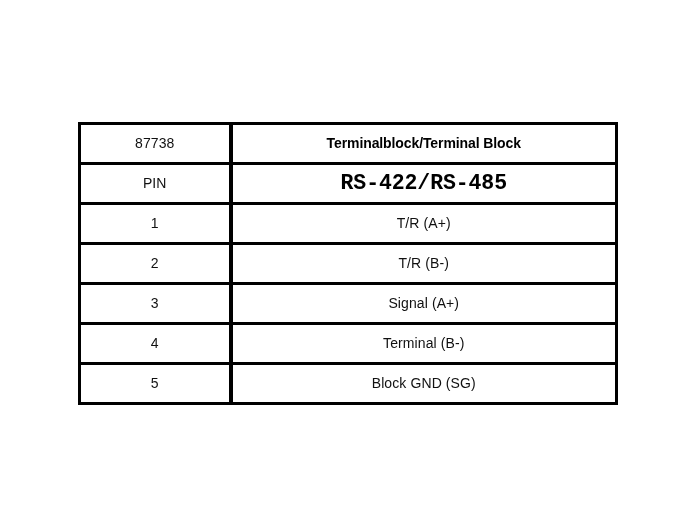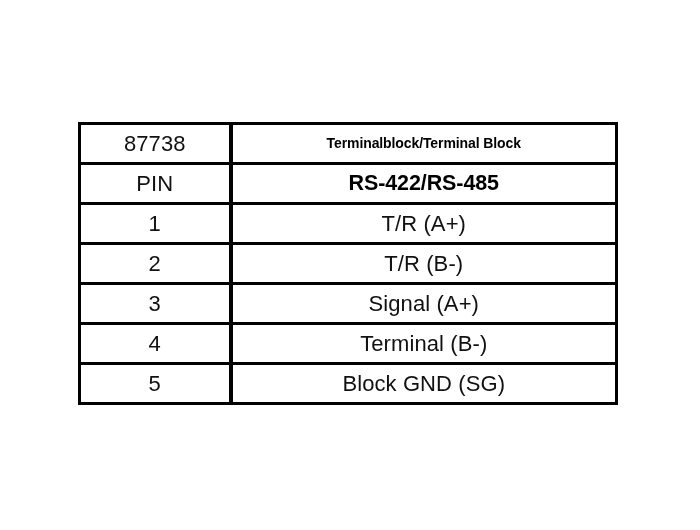--- a/index.html
+++ b/index.html
@@ -43,21 +43,21 @@
   .pinout-table col.col-value { width: 386px; }
 
   .pinout-table td {
     border: 3px solid #000000;
     background: #ffffff;
     text-align: center;
     vertical-align: middle;
     padding: 0;
     height: 40px;
     line-height: 1.05;
-    font-size: 22px;
+    font-size: 14px;
     font-weight: 400;
     color: #111111;
     letter-spacing: 0.1px;
     box-sizing: border-box;
     white-space: nowrap;
     overflow: hidden;
   }
 
   
   .pinout-table td.cell-pin {
@@ -72,20 +72,21 @@
     font-weight: 700;
     letter-spacing: -0.1px;
     color: #000000;
   }
 
   .pinout-table tr.row-title td.cell-value {
     font-size: 14px;
   }
   .pinout-table tr.row-subhead td.cell-value {
     font-size: 21.5px;
+    font-family: Liberation Mono, monospace;
   }
 
   .pinout-table tr.row-title td.cell-pin,
   .pinout-table tr.row-subhead td.cell-pin {
     font-weight: 400;
   }
 </style>
 </head>
 <body>
 

